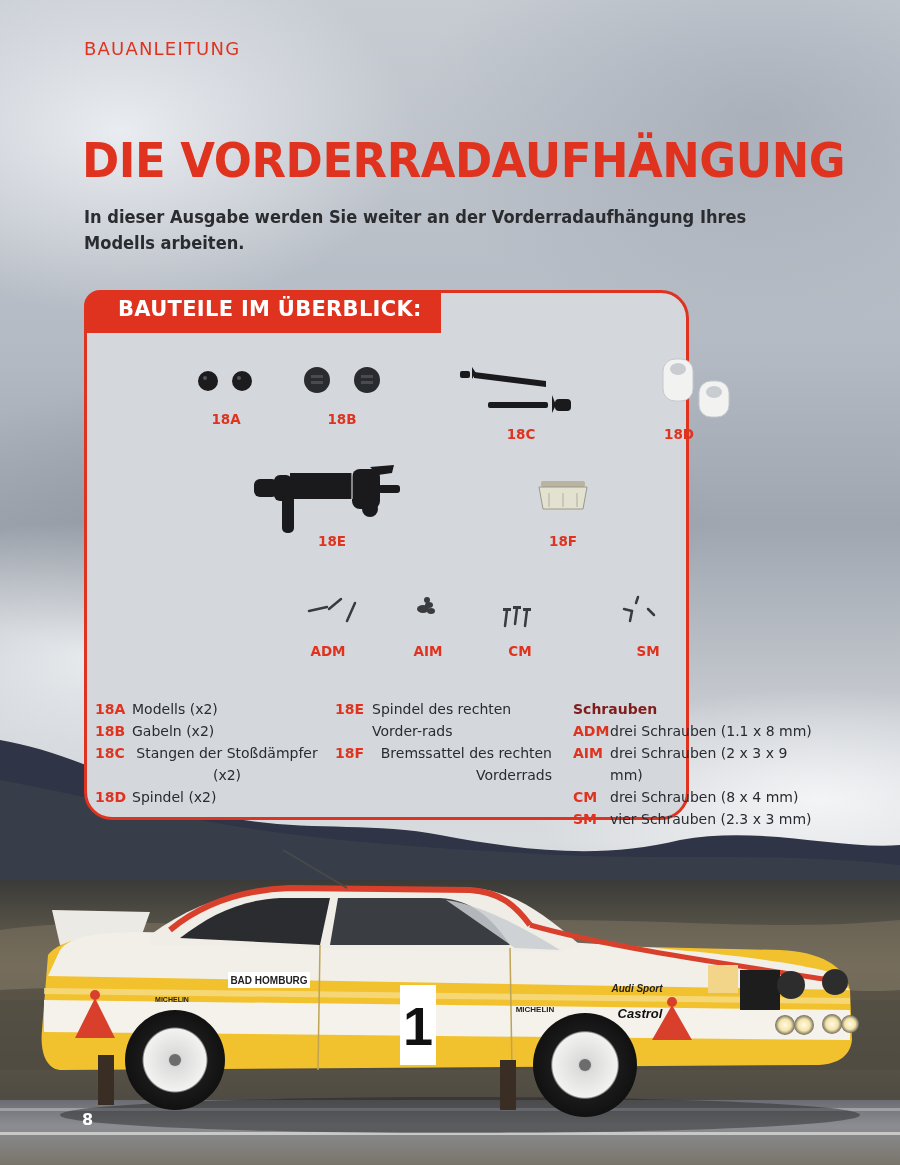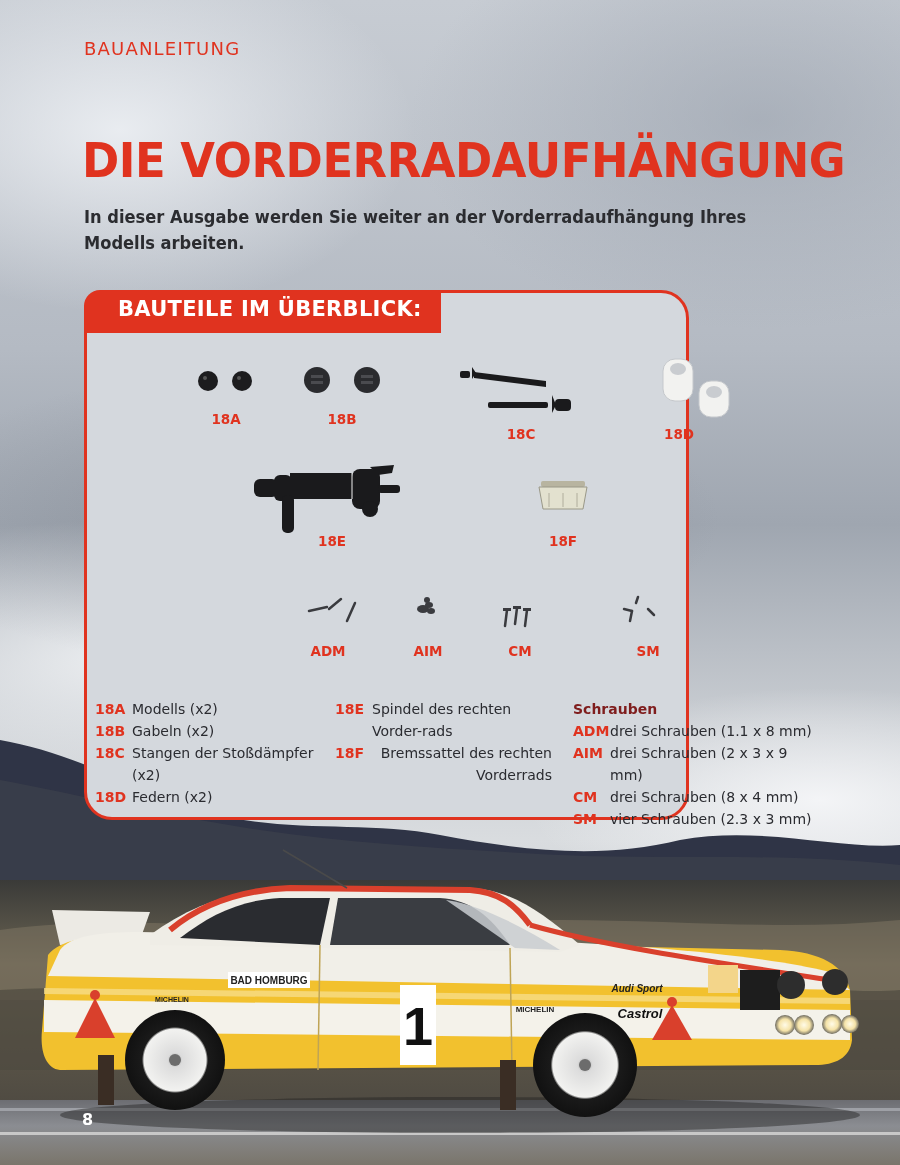--- a/index.html
+++ b/index.html
@@ -309,25 +309,25 @@
       <div class="legend-row">
         <span class="legend-code">18A</span>
         <span class="legend-text">Modells (x2)</span>
       </div>
       <div class="legend-row">
         <span class="legend-code">18B</span>
         <span class="legend-text">Gabeln (x2)</span>
       </div>
       <div class="legend-row">
         <span class="legend-code">18C</span>
-        <span class="legend-text" style="max-width:190px;">Stangen der Stoßdämpfer (x2)</span>
+        <span class="legend-text" style="max-width:190px;text-align:center;">Stangen der Stoßdämpfer (x2)</span>
       </div>
       <div class="legend-row">
         <span class="legend-code">18D</span>
-        <span class="legend-text">Federn (x2)</span>
+        <span class="legend-text">Spindel (x2)</span>
       </div>
     </div>
 
     <div class="legend col2">
       <div class="legend-row">
         <span class="legend-code">18E</span>
         <span class="legend-text" style="max-width:190px;">Spindel des rechten Vorder-rads</span>
       </div>
       <div class="legend-row">
         <span class="legend-code">18F</span>

